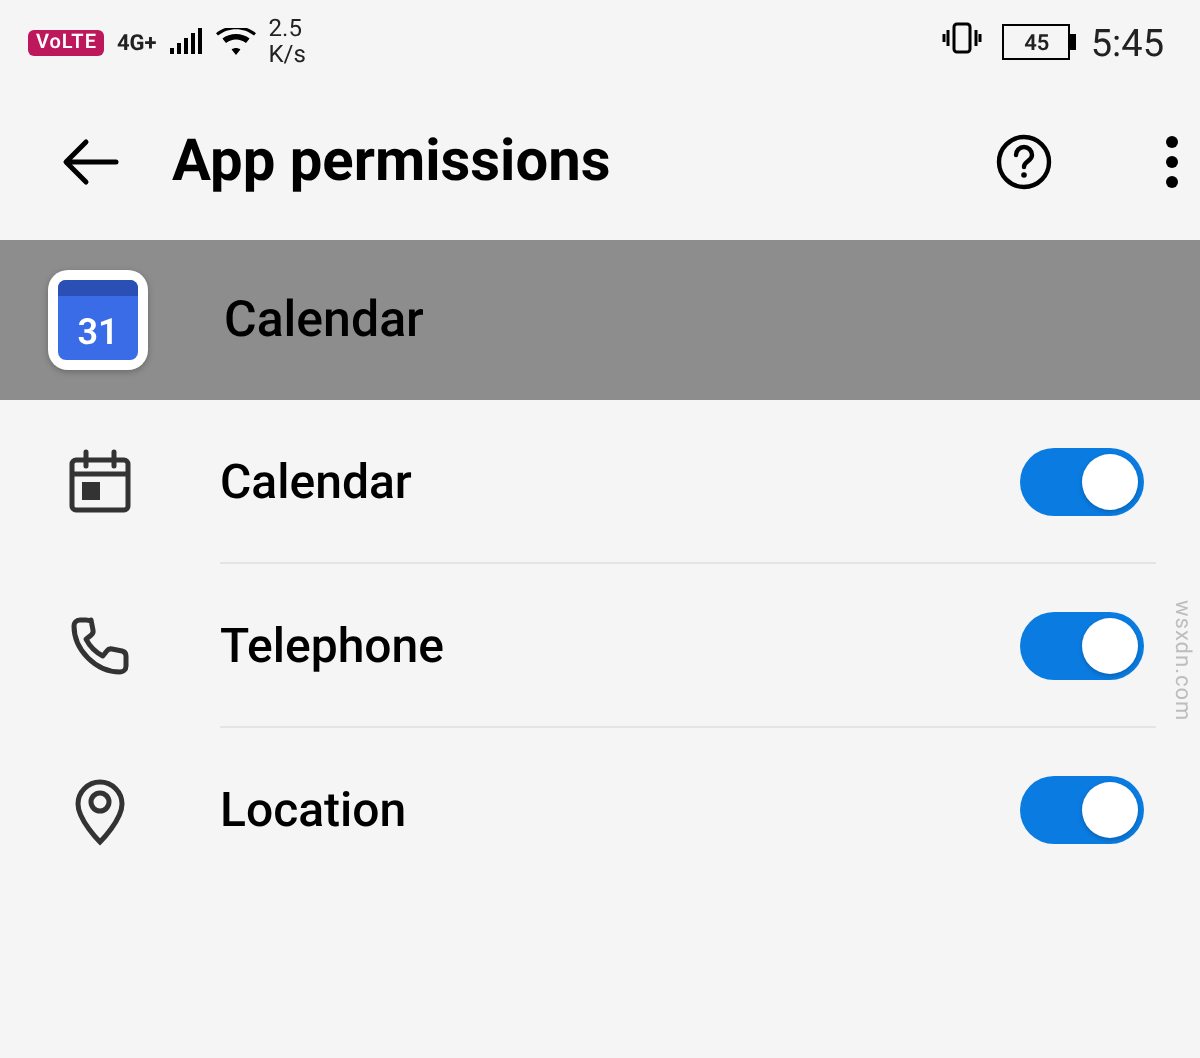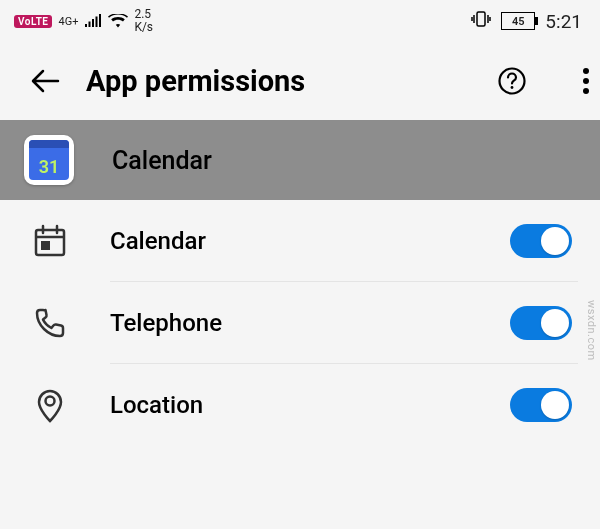--- a/index.html
+++ b/index.html
@@ -20,21 +20,21 @@
       justify-content: space-between;
       padding: 0 18px 0 14px;
       font-size: 15px;
       color: #222;
     }
     .status-left { display: flex; align-items: center; gap: 6px; }
     .sb-volte {
       background: #be185d; color: #fff; font-size: 10px; font-weight: 600;
       padding: 1px 4px; border-radius: 3px; letter-spacing: 0.5px;
     }
-    .sb-4g { font-size: 11px; font-weight: 400; line-height: 1; }
+    .sb-4g { font-size: 11px; font-weight: 700; line-height: 1; }
     .sb-sig svg, .sb-wifi svg { display: block; }
     .sb-net { font-size: 12px; line-height: 1.1; }
     .status-right { display: flex; align-items: center; gap: 10px; }
     .sb-batt {
       display: inline-flex; align-items: center; gap: 2px;
     }
     .sb-batt-outline {
       border: 1.5px solid #000; width: 34px; height: 18px;
       display: inline-flex; align-items: center; justify-content: center;
       font-size: 11px; font-weight: 600; position: relative;
@@ -66,21 +66,21 @@
       gap: 38px;
     }
     .app-icon {
       width: 50px; height: 50px; border-radius: 10px;
       background: #fff; display: flex; align-items: center; justify-content: center;
       box-shadow: 0 1px 3px rgba(0,0,0,0.25);
     }
     .app-icon-inner {
       width: 40px; height: 40px; background: #3b6ce7; border-radius: 4px;
       position: relative; display: flex; align-items: flex-end; justify-content: center;
-      color: #bef264; font-size: 18px; font-weight: 600; padding-bottom: 3px;
+      color: #ffffff; font-size: 18px; font-weight: 600; padding-bottom: 3px;
     }
     .app-icon-inner::before {
       content: ""; position: absolute; top: 0; left: 0; right: 0; height: 8px;
       background: #2a4fb5; border-radius: 4px 4px 0 0;
     }
     .app-name { font-size: 25px; font-weight: 500; color: #000; }
     
     .perm-list { padding: 0; }
     .perm-row {
       height: 82px;
@@ -137,21 +137,21 @@
   <div class="status-right">
     <span>
       <svg width="20" height="18" viewBox="0 0 20 18">
           <rect x="6" y="2" width="8" height="14" rx="1.5" fill="none" stroke="#000" stroke-width="1.5"></rect>
           <path d="M3 5v8M1 7v4M17 5v8M19 7v4" stroke="#000" stroke-width="1.5"></path>
         </svg>
     </span>
     <span class="sb-batt">
       <span class="sb-batt-outline">45</span>
     </span>
-    <span class="sb-time">5:21</span>
+    <span class="sb-time">5:45</span>
   </div>
 </div>
 
 <div class="app-bar">
   <div class="back-btn">
     <svg width="30" height="26" viewBox="0 0 30 26">
         <path d="M28 13H4M13 3L3 13l10 10" stroke="#000" stroke-width="2.5" fill="none" stroke-linecap="round" stroke-linejoin="round"></path>
       </svg>
   </div>
   <div class="app-title">App permissions</div>

